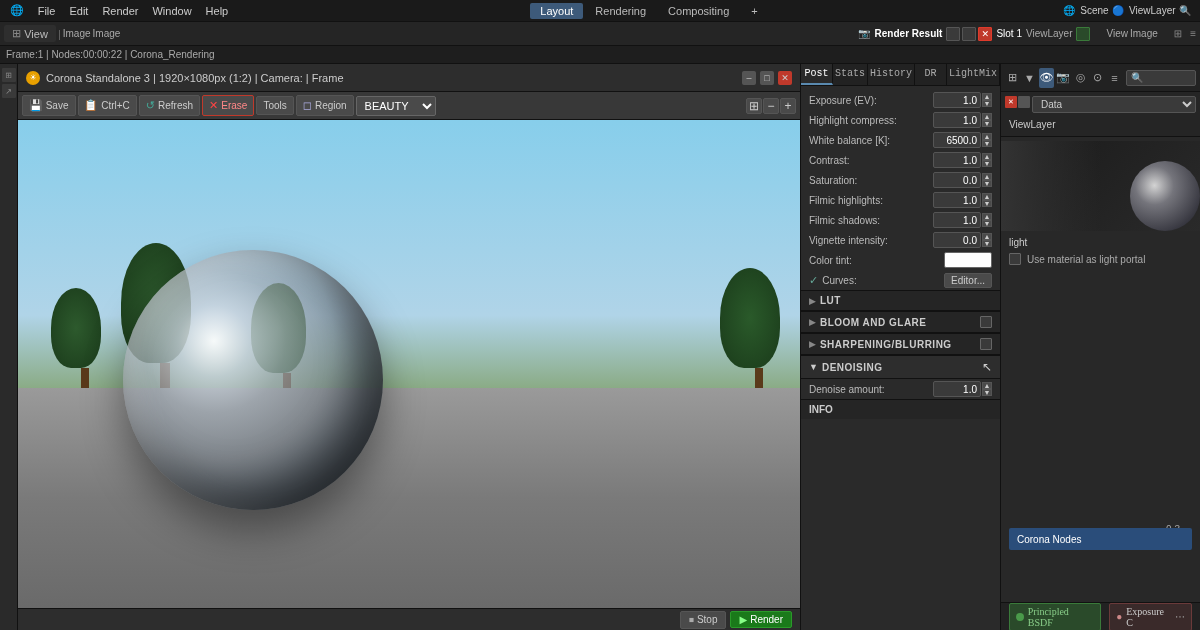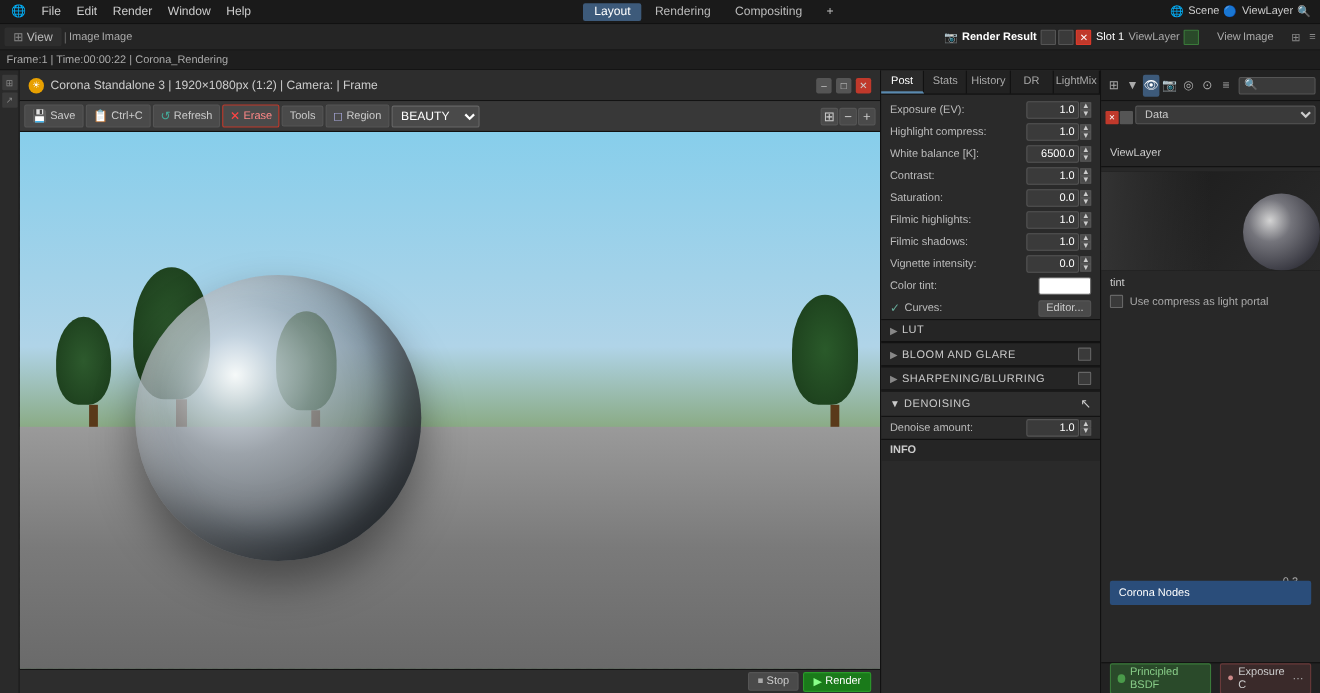--- a/index.html
+++ b/index.html
@@ -322,20 +322,21 @@
       border-bottom: 1px solid #111;
     }
     .post-tab {
       flex: 1;
       padding: 4px 2px;
       text-align: center;
       font-size: 10px;
       color: #aaa;
       cursor: pointer;
       border-right: 1px solid #111;
+      font-family: Liberation Mono, monospace;
     }
     .post-tab.active {
       color: #fff;
       background: #2a2a2a;
       border-bottom: 2px solid #5a8ab0;
     }
 
     .post-content {
       flex: 1;
       overflow-y: auto;
@@ -401,21 +402,21 @@
       border-bottom: 1px solid #111;
     }
     .section-arrow {
       margin-right: 4px;
       font-size: 9px;
       color: #888;
     }
     .section-title {
       font-size: 10px;
       color: #ccc;
-      font-weight: normal;
+      font-weight: bold;
       letter-spacing: 0.5px;
     }
     .section-checkbox {
       margin-left: auto;
       width: 12px;
       height: 12px;
       background: #3a3a3a;
       border: 1px solid #666;
       border-radius: 1px;
     }
@@ -505,20 +506,21 @@
       bottom: 0;
       left: 0;
       right: 0;
       height: 28px;
       background: #222;
       border-top: 1px solid #111;
       display: flex;
       align-items: center;
       padding: 0 8px;
       gap: 8px;
+      font-family: Liberation Serif, serif;
     }
 
     .principled-bsdf {
       display: flex;
       align-items: center;
       gap: 4px;
       background: #2a4a2a;
       border: 1px solid #3a7a3a;
       padding: 2px 6px;
       border-radius: 2px;
@@ -692,21 +694,21 @@
   <div style="display:flex; align-items:center; gap:2px;">
     <span style="font-size:10px;color:#aaa;">View</span>
     <span style="font-size:10px;color:#aaa;">Image</span>
   </div>
   <div style="width:8px;"></div>
   <span style="font-size:10px;color:#888;">⊞</span>
   <span style="font-size:10px;color:#888; margin-left:4px;">≡</span>
 </div>
 
 <div class="render-info-bar">
-  <span>Frame:1 | Time:00:00:22 | Corona_Rendering</span>
+  <span>Frame:1 | Nodes:00:00:22 | Corona_Rendering</span>
 </div>
 
 <div class="main-content">
 
   <div class="left-sidebar">
     <div style="display:flex;flex-direction:column;align-items:center;gap:2px;padding:4px 2px;">
       <div style="width:14px;height:14px;background:#3a3a3a;border-radius:1px;cursor:pointer;display:flex;align-items:center;justify-content:center;font-size:8px;color:#888;">⊞</div>
       <div style="width:14px;height:14px;background:#3a3a3a;border-radius:1px;cursor:pointer;display:flex;align-items:center;justify-content:center;font-size:8px;color:#888;">↗</div>
     </div>
   </div>
@@ -969,47 +971,47 @@
       <div class="icon-btn">⊙</div>
       <div class="icon-btn">≡</div>
       <div style="flex:1;"></div>
       <input type="text" style="width: 70px; height: 16px; background: rgb(58, 58, 58); border: 1px solid rgb(85, 85, 85); color: rgb(204, 204, 204); font-size: 10px; padding: 0px 4px; border-radius: 2px;" placeholder="🔍">
     </div>
 
 
     <div class="far-right-content">
 
       <div style="padding:4px;background:#252525;border-bottom:1px solid #111;">
-        <div style="display:flex;align-items:flex-end;gap:2px;margin-bottom:19px;">
+        <div style="display:flex;align-items:flex-start;gap:2px;margin-bottom:4px;">
           <div style="display:flex;gap:1px;">
             <div style="width:12px;height:12px;background:#c0392b;border-radius:1px;cursor:pointer;display:flex;align-items:center;justify-content:center;font-size:7px;color:#fff;">✕</div>
             <div style="width:12px;height:12px;background:#555;border-radius:1px;cursor:pointer;"></div>
           </div>
           <select class="data-dropdown">
             <option>Data</option>
           </select>
         </div>
         <div class="converter-text">ViewLayer</div>
       </div>
 
       <div class="thumbnail-area">
         <div style="position:absolute;inset:0;background:linear-gradient(135deg,#1a1a1a 0%,#2a2a2a 100%);"></div>
         <div class="thumb-ball"></div>
         <div style="position:absolute;top:0;left:0;right:0;bottom:0;background:linear-gradient(90deg, #333 0%, transparent 50%);"></div>
       </div>
 
       <div class="value-03">0.3</div>
 
-      <div class="nodes-text-item">tint</div>
+      <div class="nodes-text-item">light</div>
 
       <div class="corona-nodes-item">Corona Nodes</div>
 
       <div class="use-material-row">
         <div class="use-material-check"></div>
-        <span>Use compress as light portal</span>
+        <span>Use material as light portal</span>
       </div>
 
       <div class="bottom-bar">
         <div class="principled-bsdf">
           <div class="principled-dot"></div>
           <span>Principled BSDF</span>
         </div>
         <div class="material-btn">
           <span style="font-size:10px;color:#c88;">●</span>
           <span>Exposure C</span>

